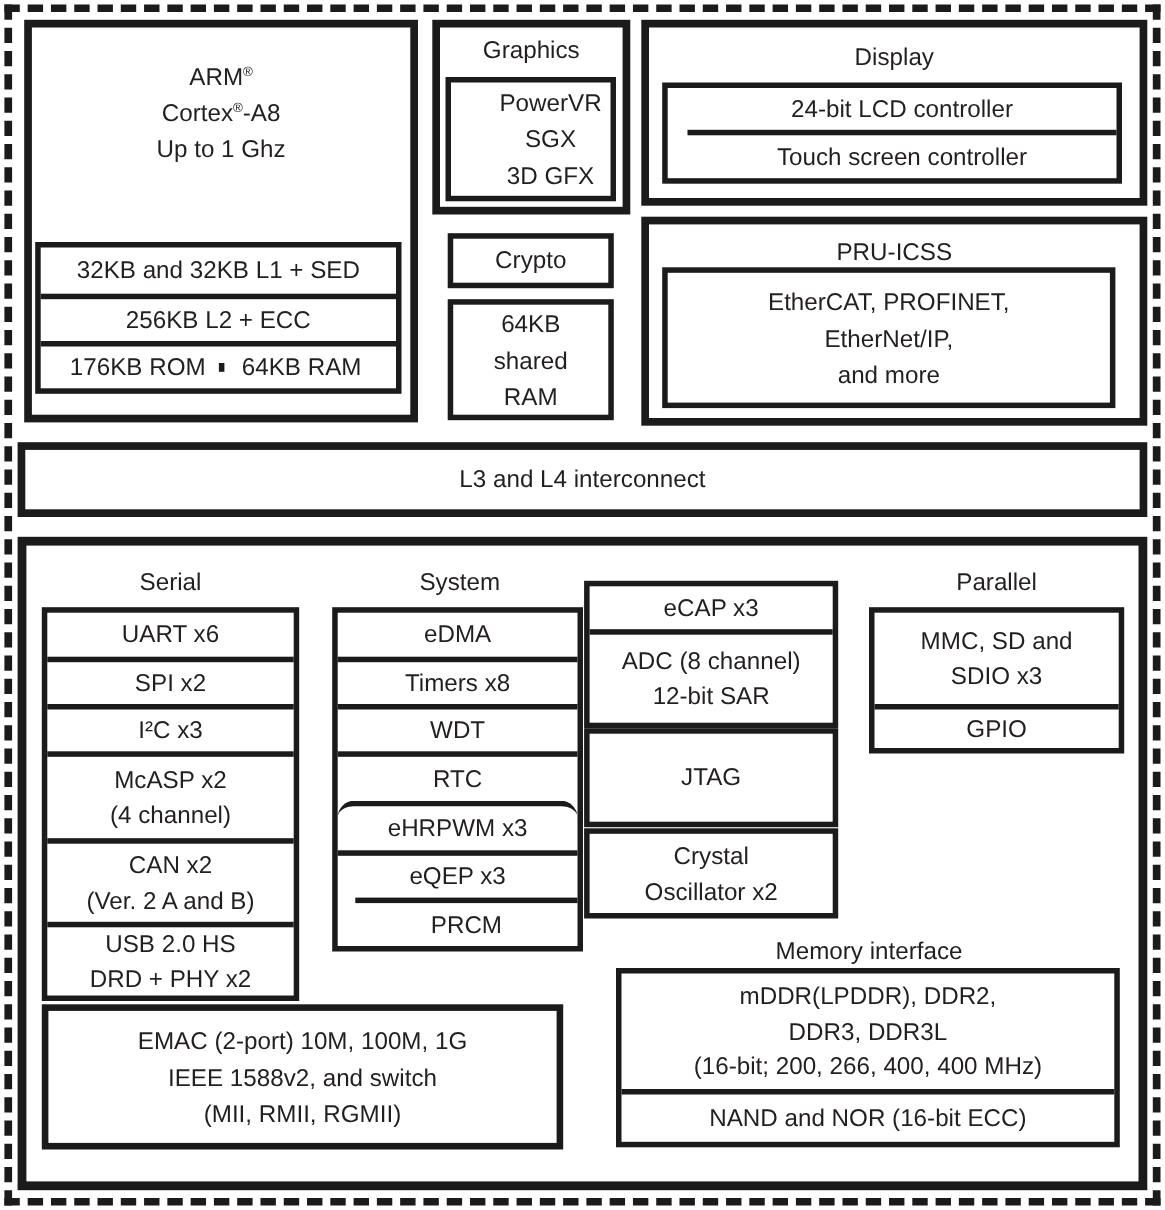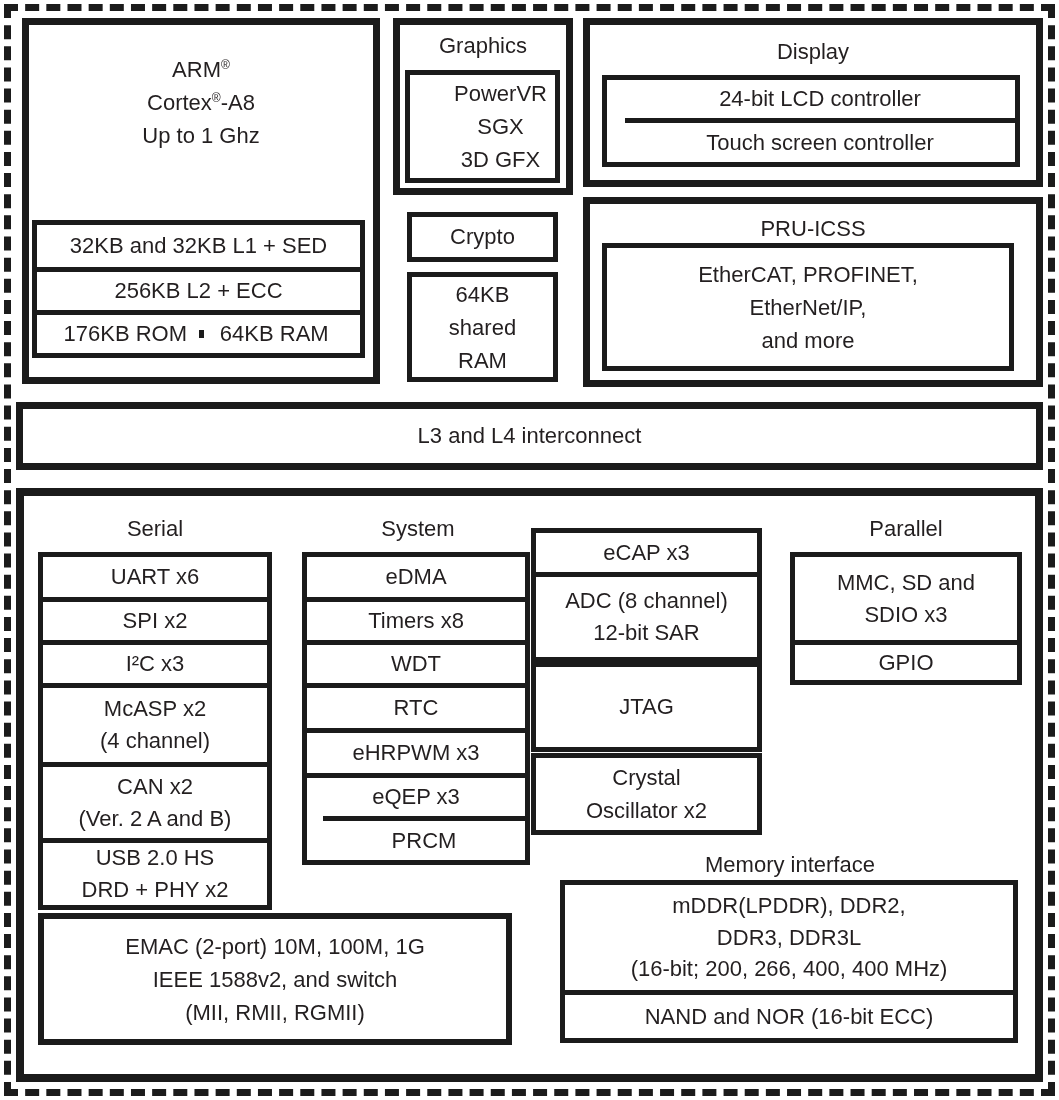--- a/index.html
+++ b/index.html
@@ -129,21 +129,21 @@
 
   <div class="box b6 center multi" style="left:38px;top:913px;width:474px;height:132px;">EMAC (2-port) 10M, 100M, 1G
 IEEE 1588v2, and switch
 (MII, RMII, RGMII)</div>
 
   <div class="box rows" style="left:302px;top:552px;width:228px;height:313px;">
     <div class="row" style="height:40px;">eDMA</div>
     <div class="row" style="height:43px;">Timers x8</div>
     <div class="row" style="height:43px;">WDT</div>
     <div class="row" style="height:45px;">RTC</div>
-    <div class="row" style="height:45px;">eHRPWM x3</div>
+    <div class="row" style="height:45px;border-radius:15px;">eHRPWM x3</div>
     <div class="row" style="height:43px;">eQEP x3</div>
     <div class="row" style="height:44px;margin-left:16px;">PRCM</div>
   </div>
 
   <div class="box rows" style="left:531px;top:528px;width:231px;height:134px;">
     <div class="row" style="height:39px;text-align:right;">eCAP x3</div>
     <div class="row" style="height:85px;">ADC (8 channel)
 12-bit SAR</div>
   </div>
   <div class="box center" style="left:531px;top:662px;width:231px;height:90px;">JTAG</div>

